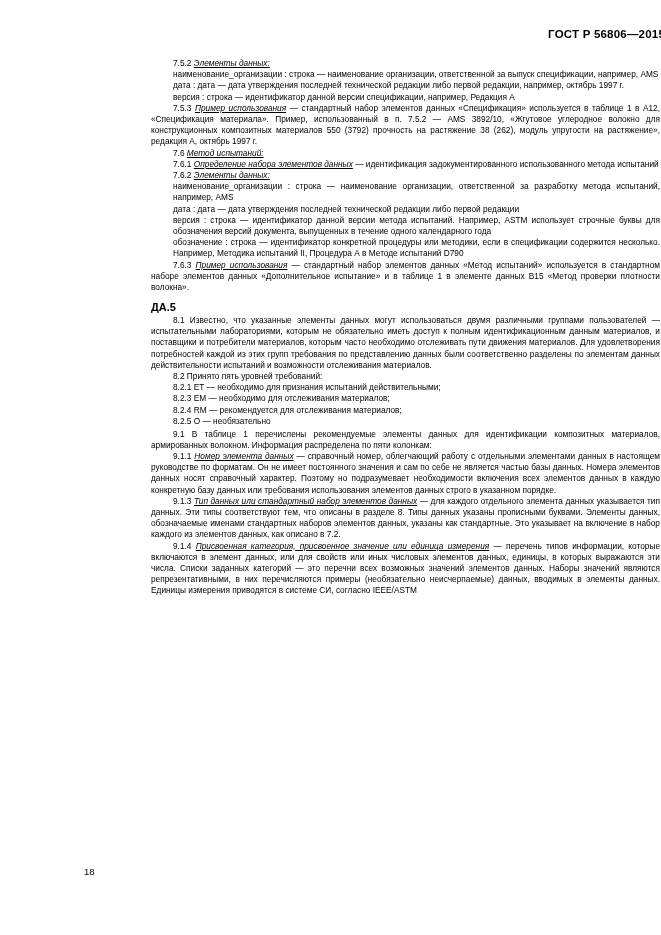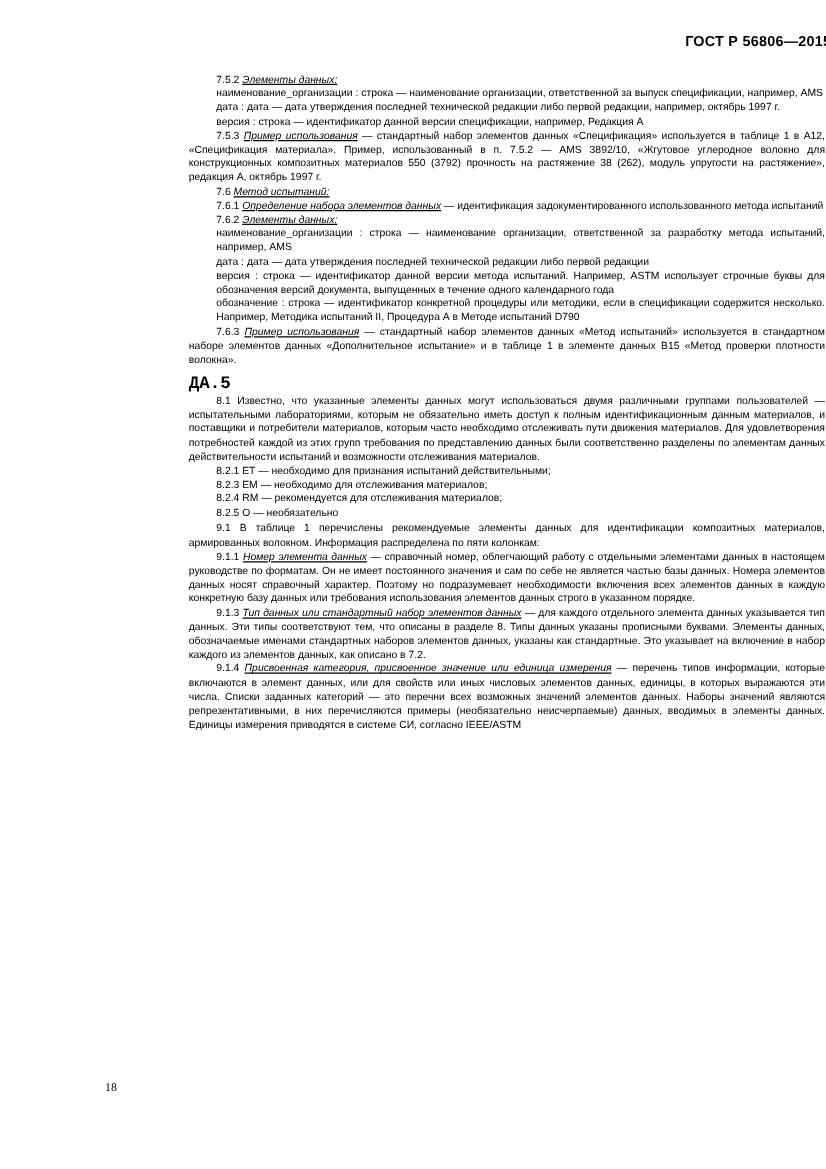--- a/index.html
+++ b/index.html
@@ -42,33 +42,31 @@
     font-size: 8.3px;
     line-height: 11.2px;
     text-align: justify;
     text-justify: inter-word;
   }
   .ind1 { text-indent: 22px; }
   .ind0 { text-indent: 0; }
   .hang { padding-left: 22px; text-indent: 0; }
   .sec-head {
     margin-top: 9px;
-    font-size: 14px;
+    font-size: 11px;
     font-weight: bold;
     line-height: 11.2px;
-    font-family: Liberation Mono, monospace;
   }
   .gap-s { margin-top: 1.5px; }
   i { font-style: italic; text-decoration: underline; }
   .pageno {
     position: absolute;
     left: 40px;
     top: 866px;
     font-size: 9.5px;
-    font-family: Liberation Serif, serif;
   }
 </style>
 </head>
 <body>
 
 <div class="page">
 
   <div class="header">ГОСТ Р 56806—2015</div>
 
   <div class="content">
@@ -82,20 +80,21 @@
     <p class="ind1"><span>7.6.1</span> <i>Определение набора элементов данных</i><span> — идентификация задокументированного использованного метода испытаний</span></p>
     <p class="ind1"><span>7.6.2</span> <i>Элементы данных:</i></p>
     <p class="hang">наименование_организации : строка — наименование организации, ответственной за разработку метода испытаний, например, AMS</p>
     <p class="hang">дата : дата — дата утверждения последней технической редакции либо первой редакции</p>
     <p class="hang">версия : строка — идентификатор данной версии метода испытаний. Например, ASTM использует строчные буквы для обозначения версий документа, выпущенных в течение одного календарного года</p>
     <p class="hang">обозначение : строка — идентификатор конкретной процедуры или методики, если в спецификации содержится несколько. Например, Методика испытаний II, Процедура А в Методе испытаний D790</p>
     <p class="ind1"><span>7.6.3</span> <i>Пример использования</i><span> — стандартный набор элементов данных «Метод испытаний» используется в стандартном наборе элементов данных «Дополнительное испытание» и в таблице 1 в элементе данных В15 «Метод проверки плотности волокна».</span></p>
 
     <p class="sec-head ind0">ДА.5</p>
     <p class="ind1 gap-s">8.1 Известно, что указанные элементы данных могут использоваться двумя различными группами пользователей — испытательными лабораториями, которым не обязательно иметь доступ к полным идентификационным данным материалов, и поставщики и потребители материалов, которым часто необходимо отслеживать пути движения материалов. Для удовлетворения потребностей каждой из этих групп требования по представлению данных были соответственно разделены по элементам данных действительности испытаний и возможности отслеживания материалов.</p>
+    <p class="ind1">8.2 Принято пять уровней требований:</p>
     <p class="ind1">8.2.1 ЕТ — необходимо для признания испытаний действительными;</p>
     <p class="ind1">8.2.3 ЕМ — необходимо для отслеживания материалов;</p>
     <p class="ind1">8.2.4 RM — рекомендуется для отслеживания материалов;</p>
     <p class="ind1">8.2.5 О — необязательно</p>
 
     <p class="ind1 gap-s">9.1 В таблице 1 перечислены рекомендуемые элементы данных для идентификации композитных материалов, армированных волокном. Информация распределена по пяти колонкам:</p>
     <p class="ind1"><span>9.1.1</span> <i>Номер элемента данных</i><span> — справочный номер, облегчающий работу с отдельными элементами данных в настоящем руководстве по форматам. Он не имеет постоянного значения и сам по себе не является частью базы данных. Номера элементов данных носят справочный характер. Поэтому но подразумевает необходимости включения всех элементов данных в каждую конкретную базу данных или требования использования элементов данных строго в указанном порядке.</span></p>
     <p class="ind1"><span>9.1.3</span> <i>Тип данных или стандартный набор элементов данных</i><span> — для каждого отдельного элемента данных указывается тип данных. Эти типы соответствуют тем, что описаны в разделе 8. Типы данных указаны прописными буквами. Элементы данных, обозначаемые именами стандартных наборов элементов данных, указаны как стандартные. Это указывает на включение в набор каждого из элементов данных, как описано в 7.2.</span></p>
     <p class="ind1"><span>9.1.4</span> <i>Присвоенная категория, присвоенное значение или единица измерения</i><span> — перечень типов информации, которые включаются в элемент данных, или для свойств или иных числовых элементов данных, единицы, в которых выражаются эти числа. Списки заданных категорий — это перечни всех возможных значений элементов данных. Наборы значений являются репрезентативными, в них перечисляются примеры (необязательно неисчерпаемые) данных, вводимых в элементы данных. Единицы измерения приводятся в системе СИ, согласно IEEE/ASTM</span></p>
 

